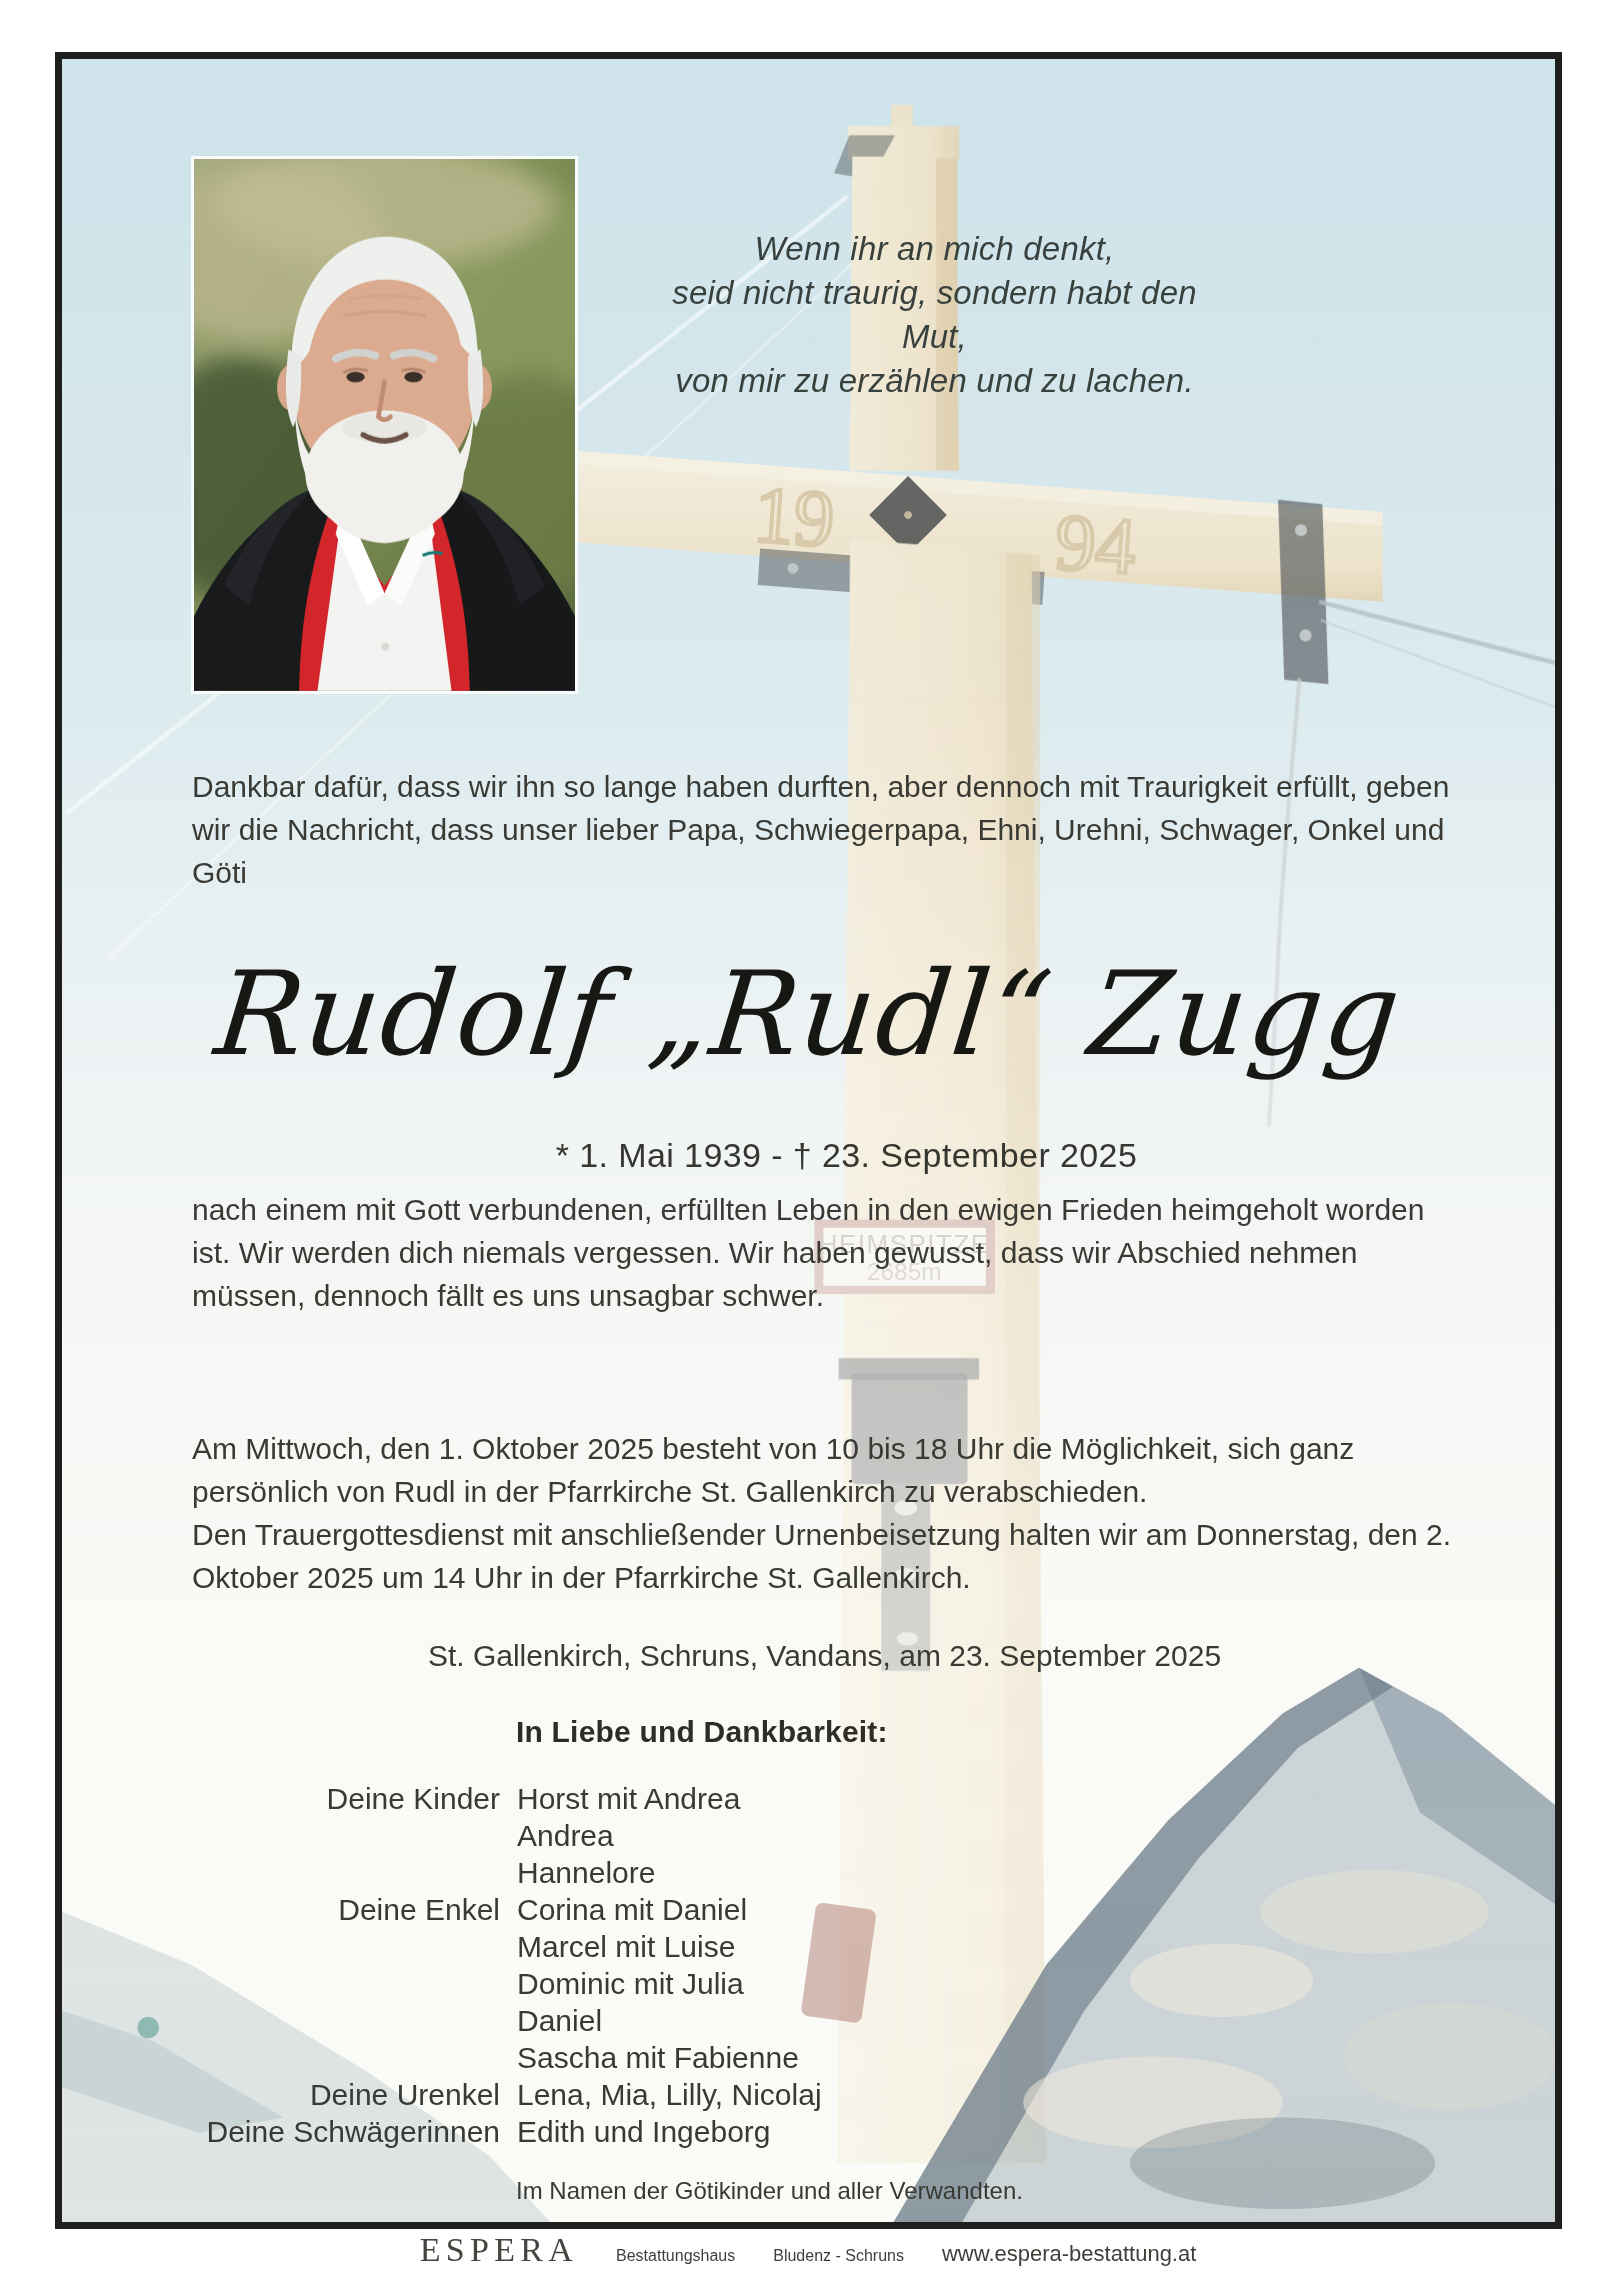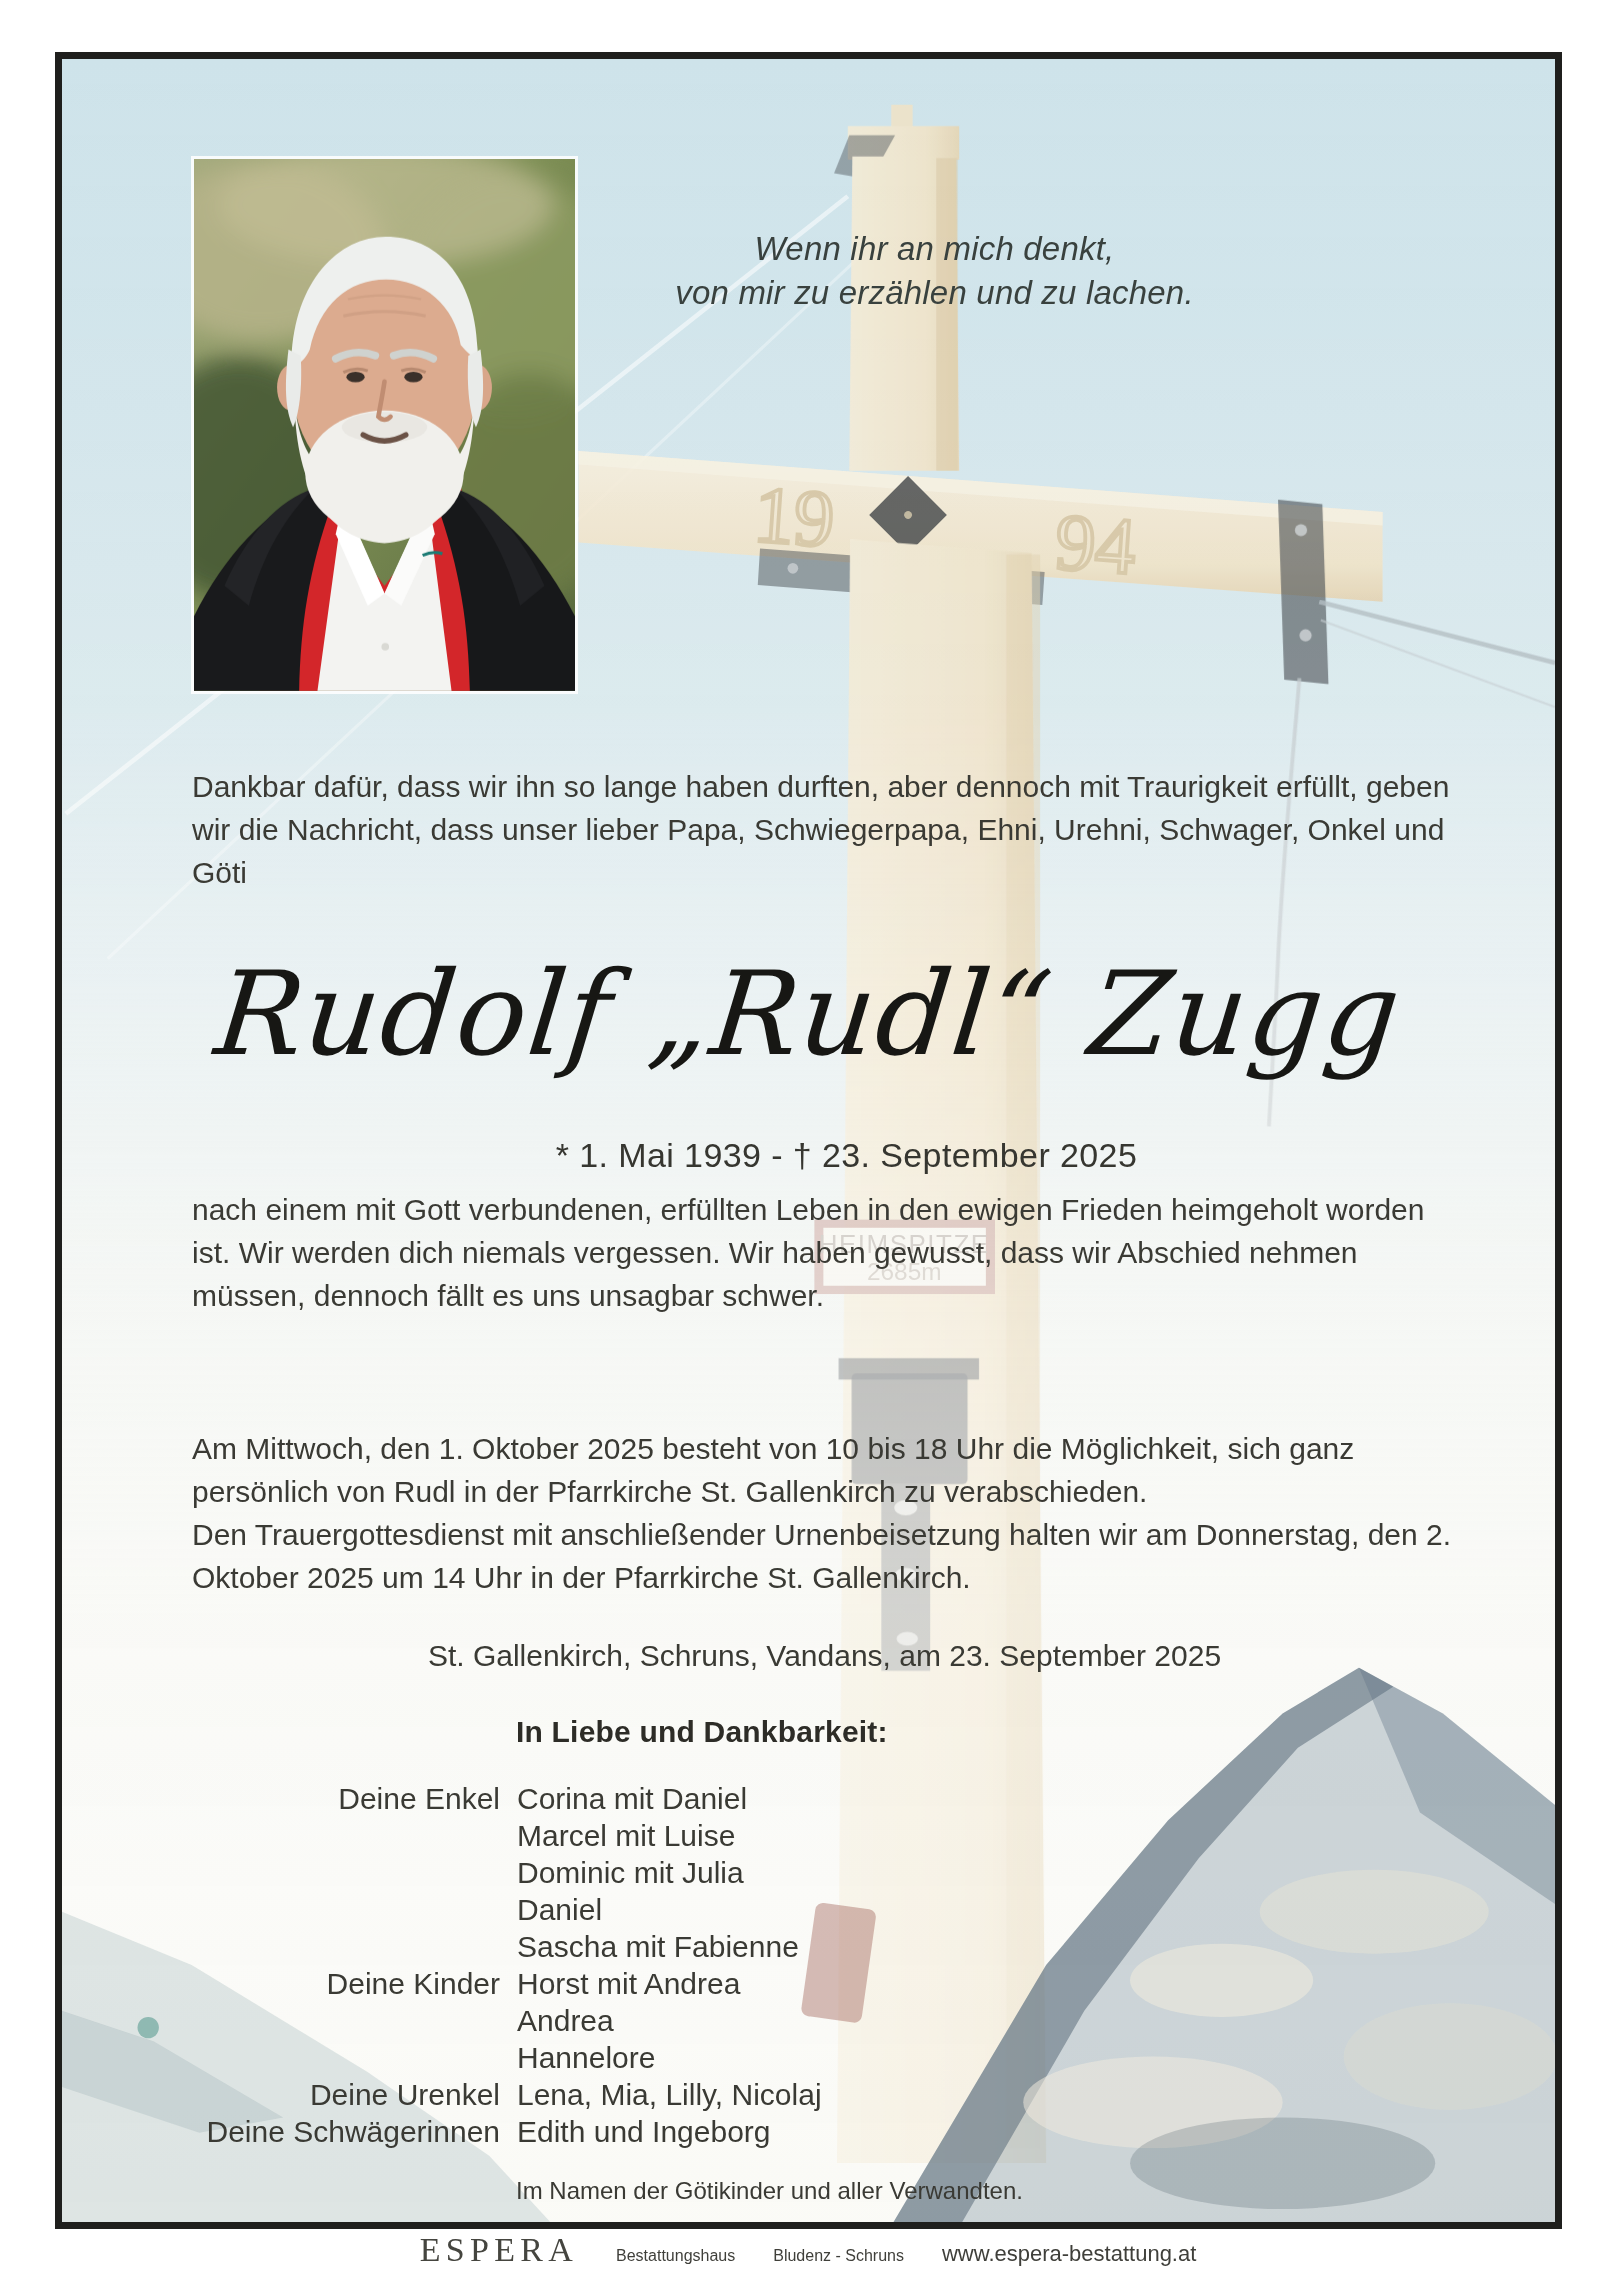--- a/index.html
+++ b/index.html
@@ -249,56 +249,57 @@
 
       <path d="M250,292 C247,312 244,326 242,338 q8,8 16,0" stroke="#c08d72" stroke-width="6" fill="none" stroke-linecap="round"></path>
 
       <path d="M196,206 q54,-12 108,0" stroke="#c89a7e" stroke-width="4" fill="none" opacity="0.6"></path>
       <path d="M202,184 q48,-10 96,0" stroke="#c89a7e" stroke-width="3" fill="none" opacity="0.5"></path>
     </svg>
   </div>
 
   <div class="quote">
     <div>Wenn ihr an mich denkt,</div>
+    <div>seid nicht traurig, sondern habt den Mut,</div>
     <div>von mir zu erzählen und zu lachen.</div>
   </div>
 
   <div class="body-text intro">Dankbar dafür, dass wir ihn so lange haben durften, aber dennoch mit Traurigkeit erfüllt, geben wir die Nachricht, dass unser lieber Papa, Schwiegerpapa, Ehni, Urehni, Schwager, Onkel und Göti</div>
 
   <div class="deceased-name">Rudolf „Rudl“ Zugg</div>
   <div class="dates">* 1. Mai 1939 - † 23. September 2025</div>
 
   <div class="body-text para2">nach einem mit Gott verbundenen, erfüllten Leben in den ewigen Frieden heimgeholt worden ist. Wir werden dich niemals vergessen. Wir haben gewusst, dass wir Abschied nehmen müssen, dennoch fällt es uns unsagbar schwer.</div>
 
   <div class="body-text schedule">
     <div>Am Mittwoch, den 1. Oktober 2025 besteht von 10 bis 18 Uhr die Möglichkeit, sich ganz persönlich von Rudl in der Pfarrkirche St. Gallenkirch zu verabschieden.</div>
     <div>Den Trauergottesdienst mit anschließender Urnenbeisetzung halten wir am Donnerstag, den 2. Oktober 2025 um 14 Uhr in der Pfarrkirche St. Gallenkirch.</div>
   </div>
 
   <div class="body-text dateline">St. Gallenkirch, Schruns, Vandans, am 23. September 2025</div>
 
   <div class="gratitude">In Liebe und Dankbarkeit:</div>
 
   <div class="family" id="family-rows">
+      <div class="family-row">
+        <div class="family-label">Deine Kinder</div>
+        <div class="family-names">
+          <div>Horst mit Andrea</div>
+          <div>Andrea</div>
+          <div>Hannelore</div>
+        </div>
+      </div>
       <div class="family-row">
         <div class="family-label">Deine Enkel</div>
         <div class="family-names">
           <div>Corina mit Daniel</div>
           <div>Marcel mit Luise</div>
           <div>Dominic mit Julia</div>
           <div>Daniel</div>
           <div>Sascha mit Fabienne</div>
-        </div>
-      </div>
-      <div class="family-row">
-        <div class="family-label">Deine Kinder</div>
-        <div class="family-names">
-          <div>Horst mit Andrea</div>
-          <div>Andrea</div>
-          <div>Hannelore</div>
         </div>
       </div>
       <div class="family-row">
         <div class="family-label">Deine Urenkel</div>
         <div class="family-names">
           <div>Lena, Mia, Lilly, Nicolaj</div>
         </div>
       </div>
       <div class="family-row">
         <div class="family-label">Deine Schwägerinnen</div>

